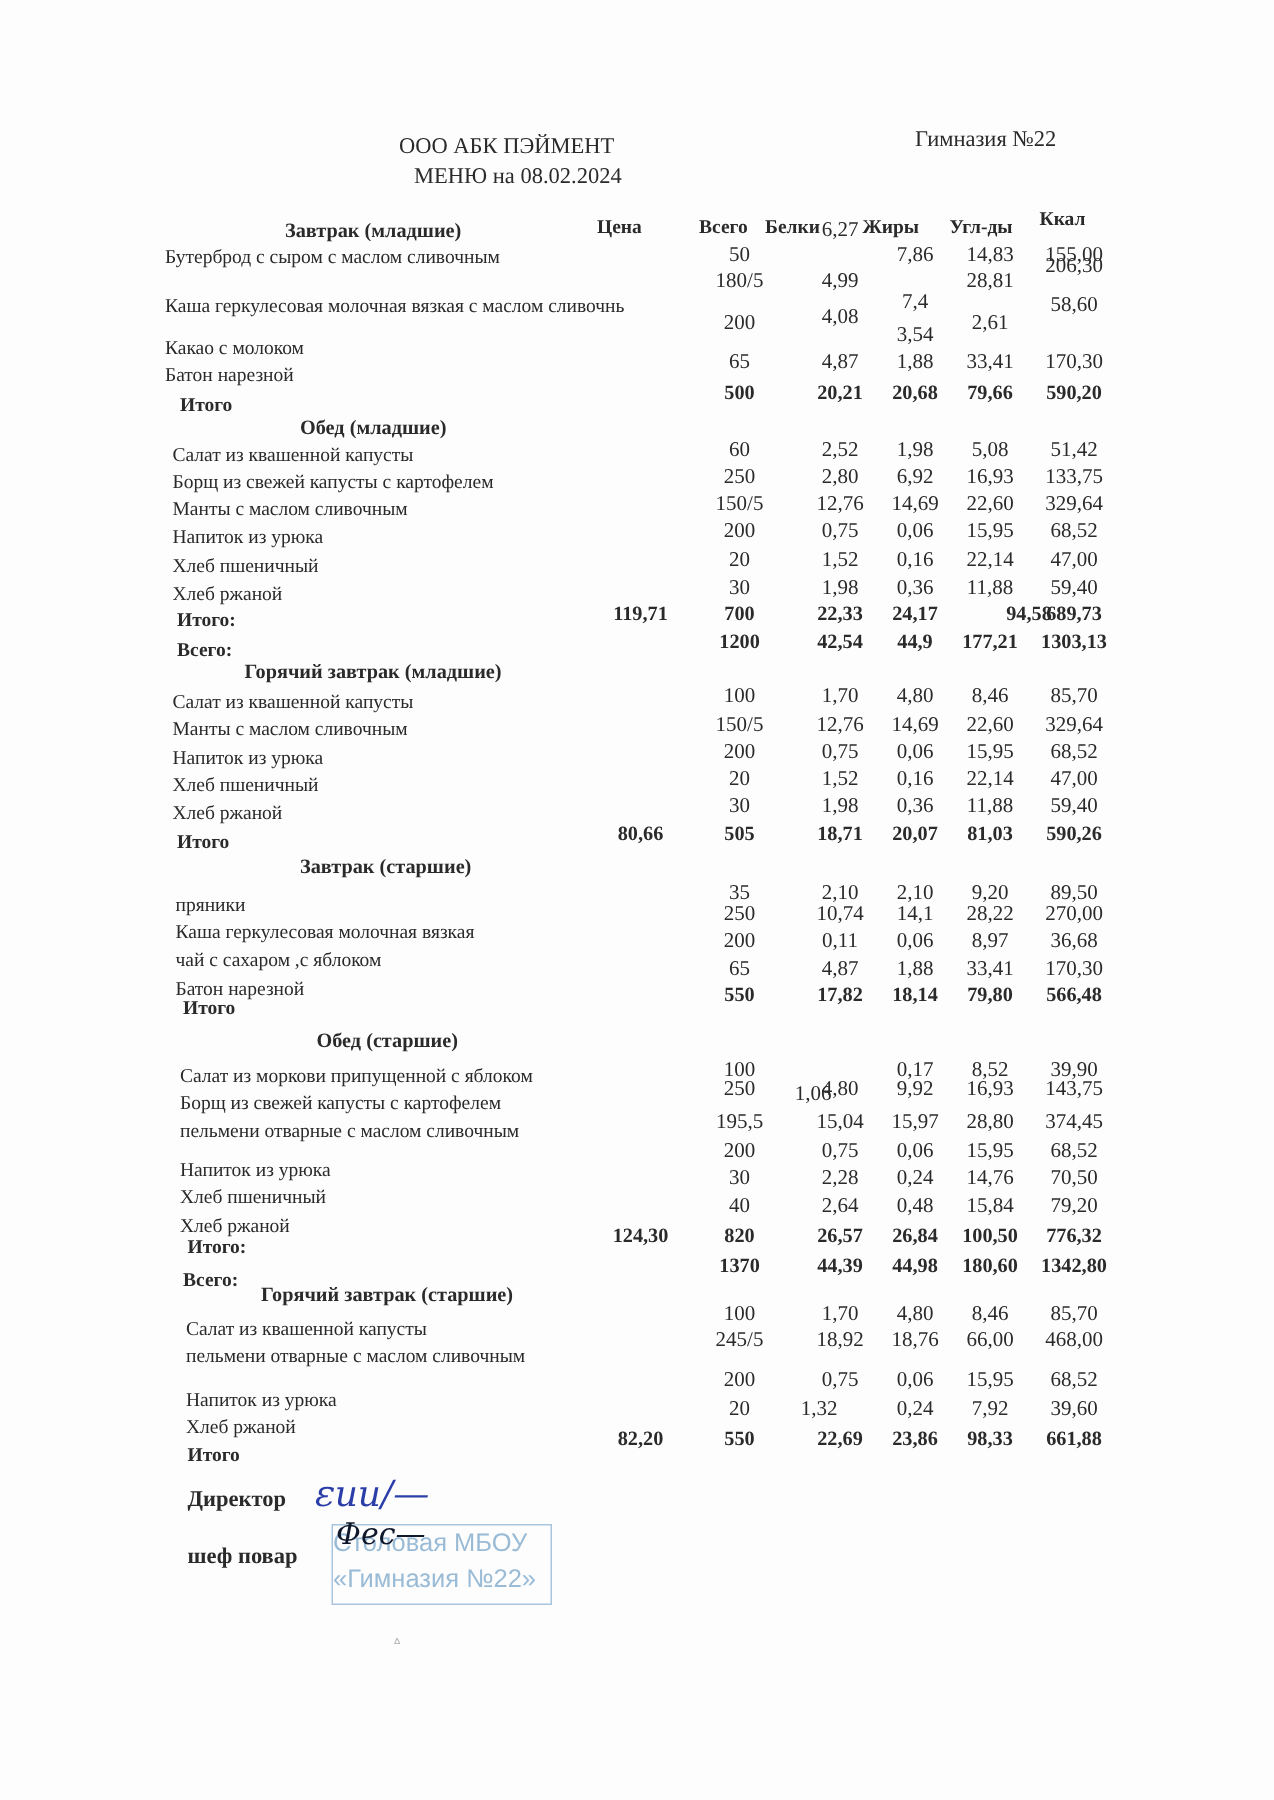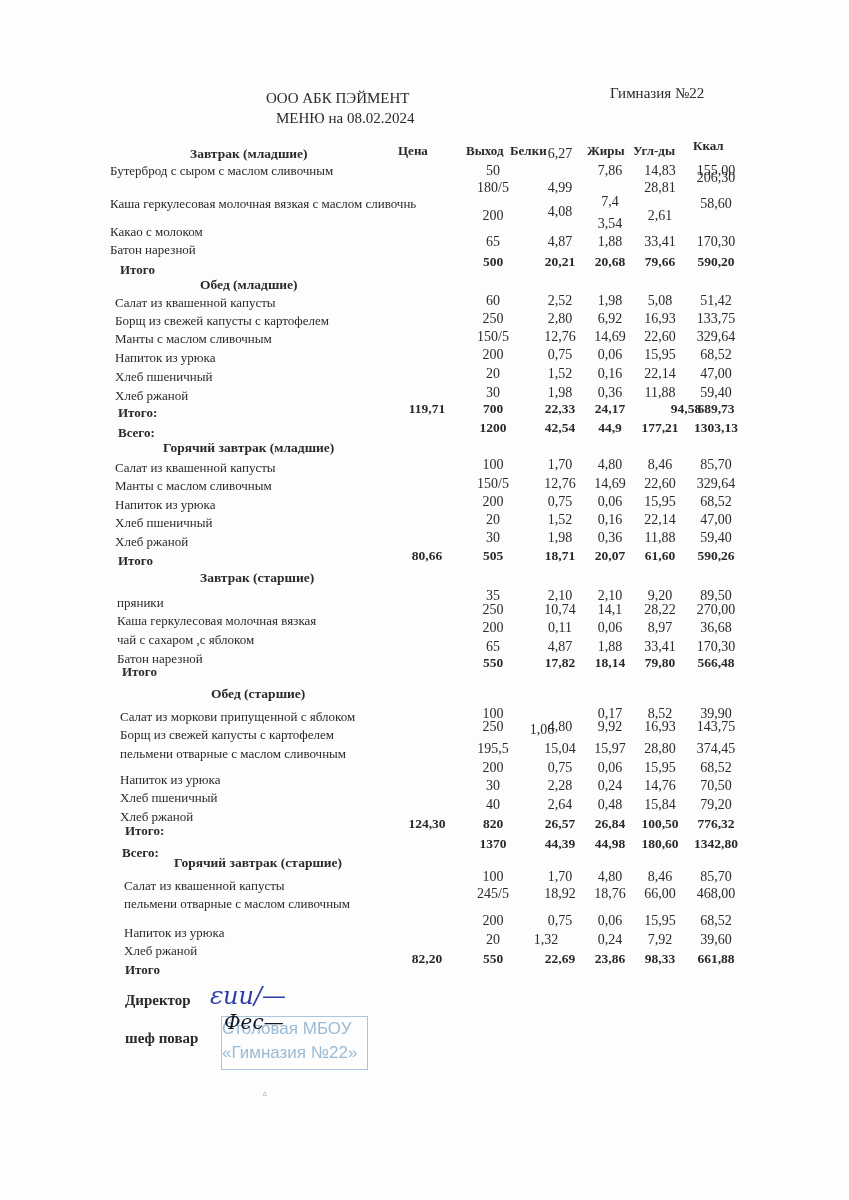--- a/index.html
+++ b/index.html
@@ -30,23 +30,23 @@
 </style>
 </head>
 <body>
 
 <div>
   <div class="abs org">ООО АБК ПЭЙМЕНТ</div>
   <div class="abs menu-date">МЕНЮ на 08.02.2024</div>
   <div class="abs school">Гимназия №22</div>
 
   <div class="abs hdr" style="left:398px">Цена</div>
-  <div class="abs hdr" style="left:466px">Выход</div>
+  <div class="abs hdr" style="left:466px">Всего</div>
   <div class="abs hdr" style="left:510px">Белки</div>
-  <div class="abs hdr" style="left:587px">Жиры</div>
+  <div class="abs hdr" style="left:575px">Жиры</div>
   <div class="abs hdr" style="left:633px">Угл-ды</div>
   <div class="abs hdr" style="left:693px;top:138px">Ккал</div>
 
   <div id="menu-body">
       <div class="abs section-title" style="left: 190px; top: 146px;">Завтрак (младшие)</div>
       <div class="abs item-name" style="left: 110px; top: 163px;">Бутерброд с сыром с маслом сливочным</div>
       <div class="abs num" style="left: 463px; top: 163px;">50</div>
       <div class="abs num" style="left: 530px; top: 146px;">6,27</div>
       <div class="abs num" style="left: 580px; top: 163px;">7,86</div>
       <div class="abs num" style="left: 630px; top: 163px;">14,83</div>
@@ -154,21 +154,21 @@
       <div class="abs num" style="left: 463px; top: 530px;">30</div>
       <div class="abs num" style="left: 530px; top: 530px;">1,98</div>
       <div class="abs num" style="left: 580px; top: 530px;">0,36</div>
       <div class="abs num" style="left: 630px; top: 530px;">11,88</div>
       <div class="abs num" style="left: 686px; top: 530px;">59,40</div>
       <div class="abs total-label" style="left: 118px; top: 553px;">Итого</div>
       <div class="abs price" style="left: 397px; top: 548px;">80,66</div>
       <div class="abs num bold" style="left: 463px; top: 548px;">505</div>
       <div class="abs num bold" style="left: 530px; top: 548px;">18,71</div>
       <div class="abs num bold" style="left: 580px; top: 548px;">20,07</div>
-      <div class="abs num bold" style="left: 630px; top: 548px;">61,60</div>
+      <div class="abs num bold" style="left: 630px; top: 548px;">81,03</div>
       <div class="abs num bold" style="left: 686px; top: 548px;">590,26</div>
       <div class="abs section-title" style="left: 200px; top: 570px;">Завтрак (старшие)</div>
       <div class="abs item-name" style="left: 117px; top: 595px;">пряники</div>
       <div class="abs num" style="left: 463px; top: 588px;">35</div>
       <div class="abs num" style="left: 530px; top: 588px;">2,10</div>
       <div class="abs num" style="left: 580px; top: 588px;">2,10</div>
       <div class="abs num" style="left: 630px; top: 588px;">9,20</div>
       <div class="abs num" style="left: 686px; top: 588px;">89,50</div>
       <div class="abs item-name" style="left: 117px; top: 613px;">Каша геркулесовая  молочная вязкая</div>
       <div class="abs num" style="left: 463px; top: 602px;">250</div>

